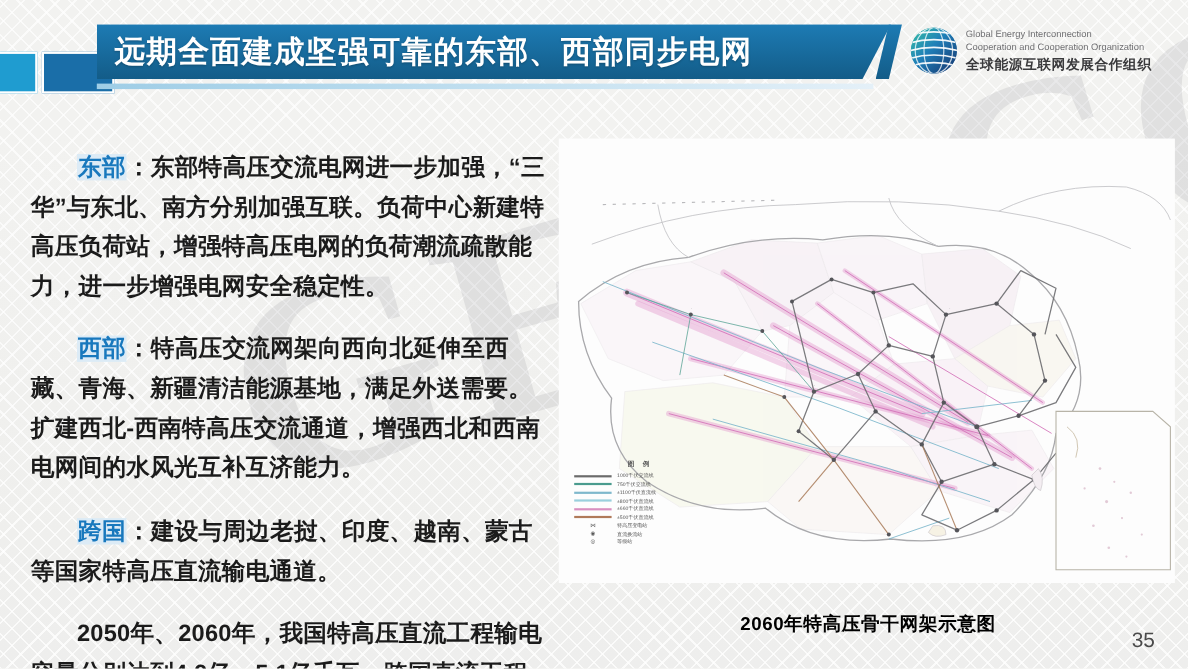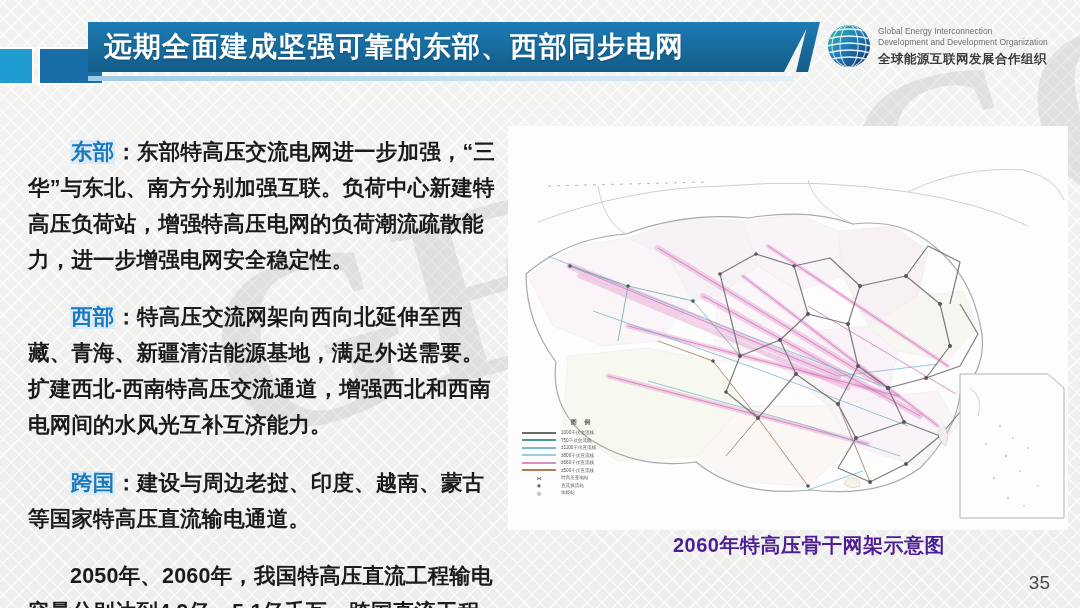--- a/index.html
+++ b/index.html
@@ -132,24 +132,24 @@
   #map-wrap {
     position: absolute;
     left: 508px; top: 126px;
     width: 560px; height: 404px;
     background: #fcfcfc;
     overflow: hidden;
   }
   #map-svg { display: block; }
   #map-caption {
     position: absolute;
-    left: 673px; top: 532px;
-    font-size: 20px;
-    font-weight: bold;
-    color: #4c1d95;
+    left: 673px; top: 556px;
+    font-size: 17px;
+    font-weight: bold;
+    color: #000000;
     letter-spacing: .5px;
     white-space: nowrap;
   }
   #page-number {
     position: absolute;
     right: 30px; bottom: 14px;
     font-size: 19px;
     color: #4a4a4a;
     font-family: "Liberation Sans", sans-serif;
   }
@@ -214,21 +214,21 @@
             </g>
             <g stroke="#ffffff" stroke-width="1.1" fill="none" opacity="0.75">
               <ellipse cx="21" cy="21" rx="9" ry="21"></ellipse>
               <ellipse cx="21" cy="21" rx="17" ry="21"></ellipse>
             </g>
           </g>
         </svg>
       </div>
       <div id="logo-en">
         <div>Global Energy Interconnection</div>
-        <div>Development and Development Organization</div>
+        <div>Cooperation and Cooperation Organization</div>
       </div>
       <div id="logo-cn">全球能源互联网发展合作组织</div>
     </div>
   </div>
 
   <div id="body-text">
     <p class="para">
       <span class="lbl">东部</span><span class="colon">：</span><span>东部特高压交流电网进一步加强，“三华”与东北、南方分别加强互联。负荷中心新建特高压负荷站，增强特高压电网的负荷潮流疏散能力，进一步增强电网安全稳定性。</span>
     </p>
     <p class="para">

